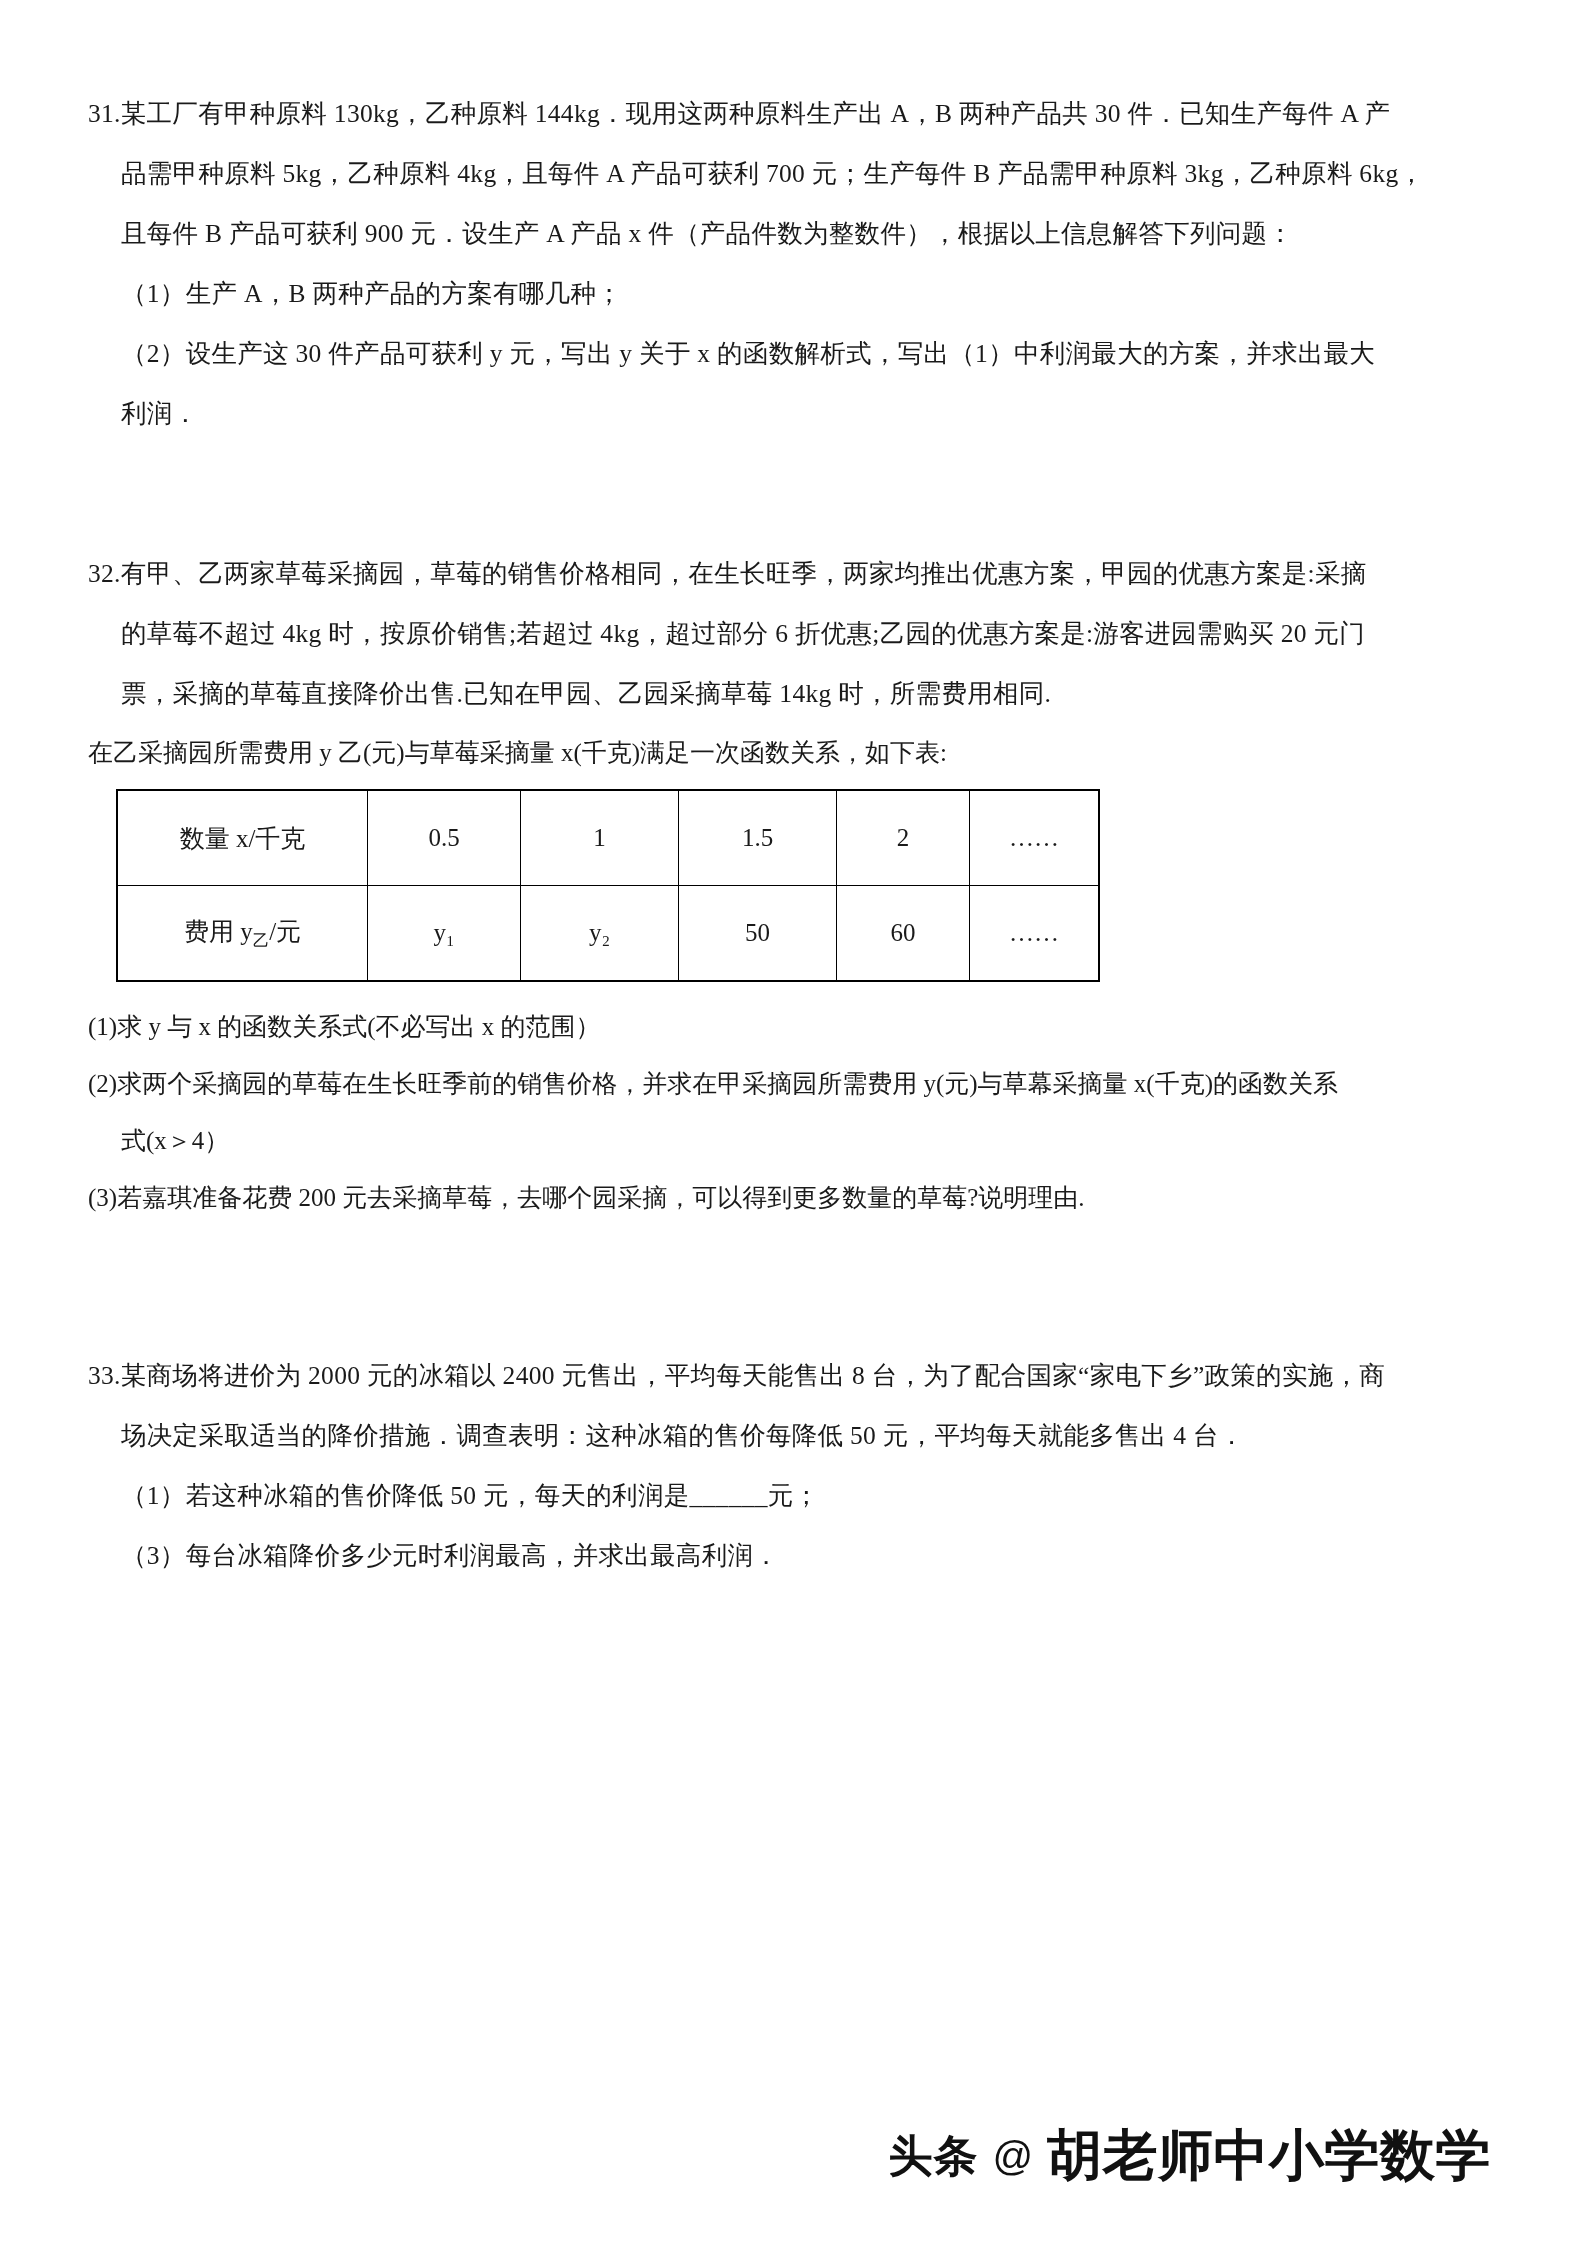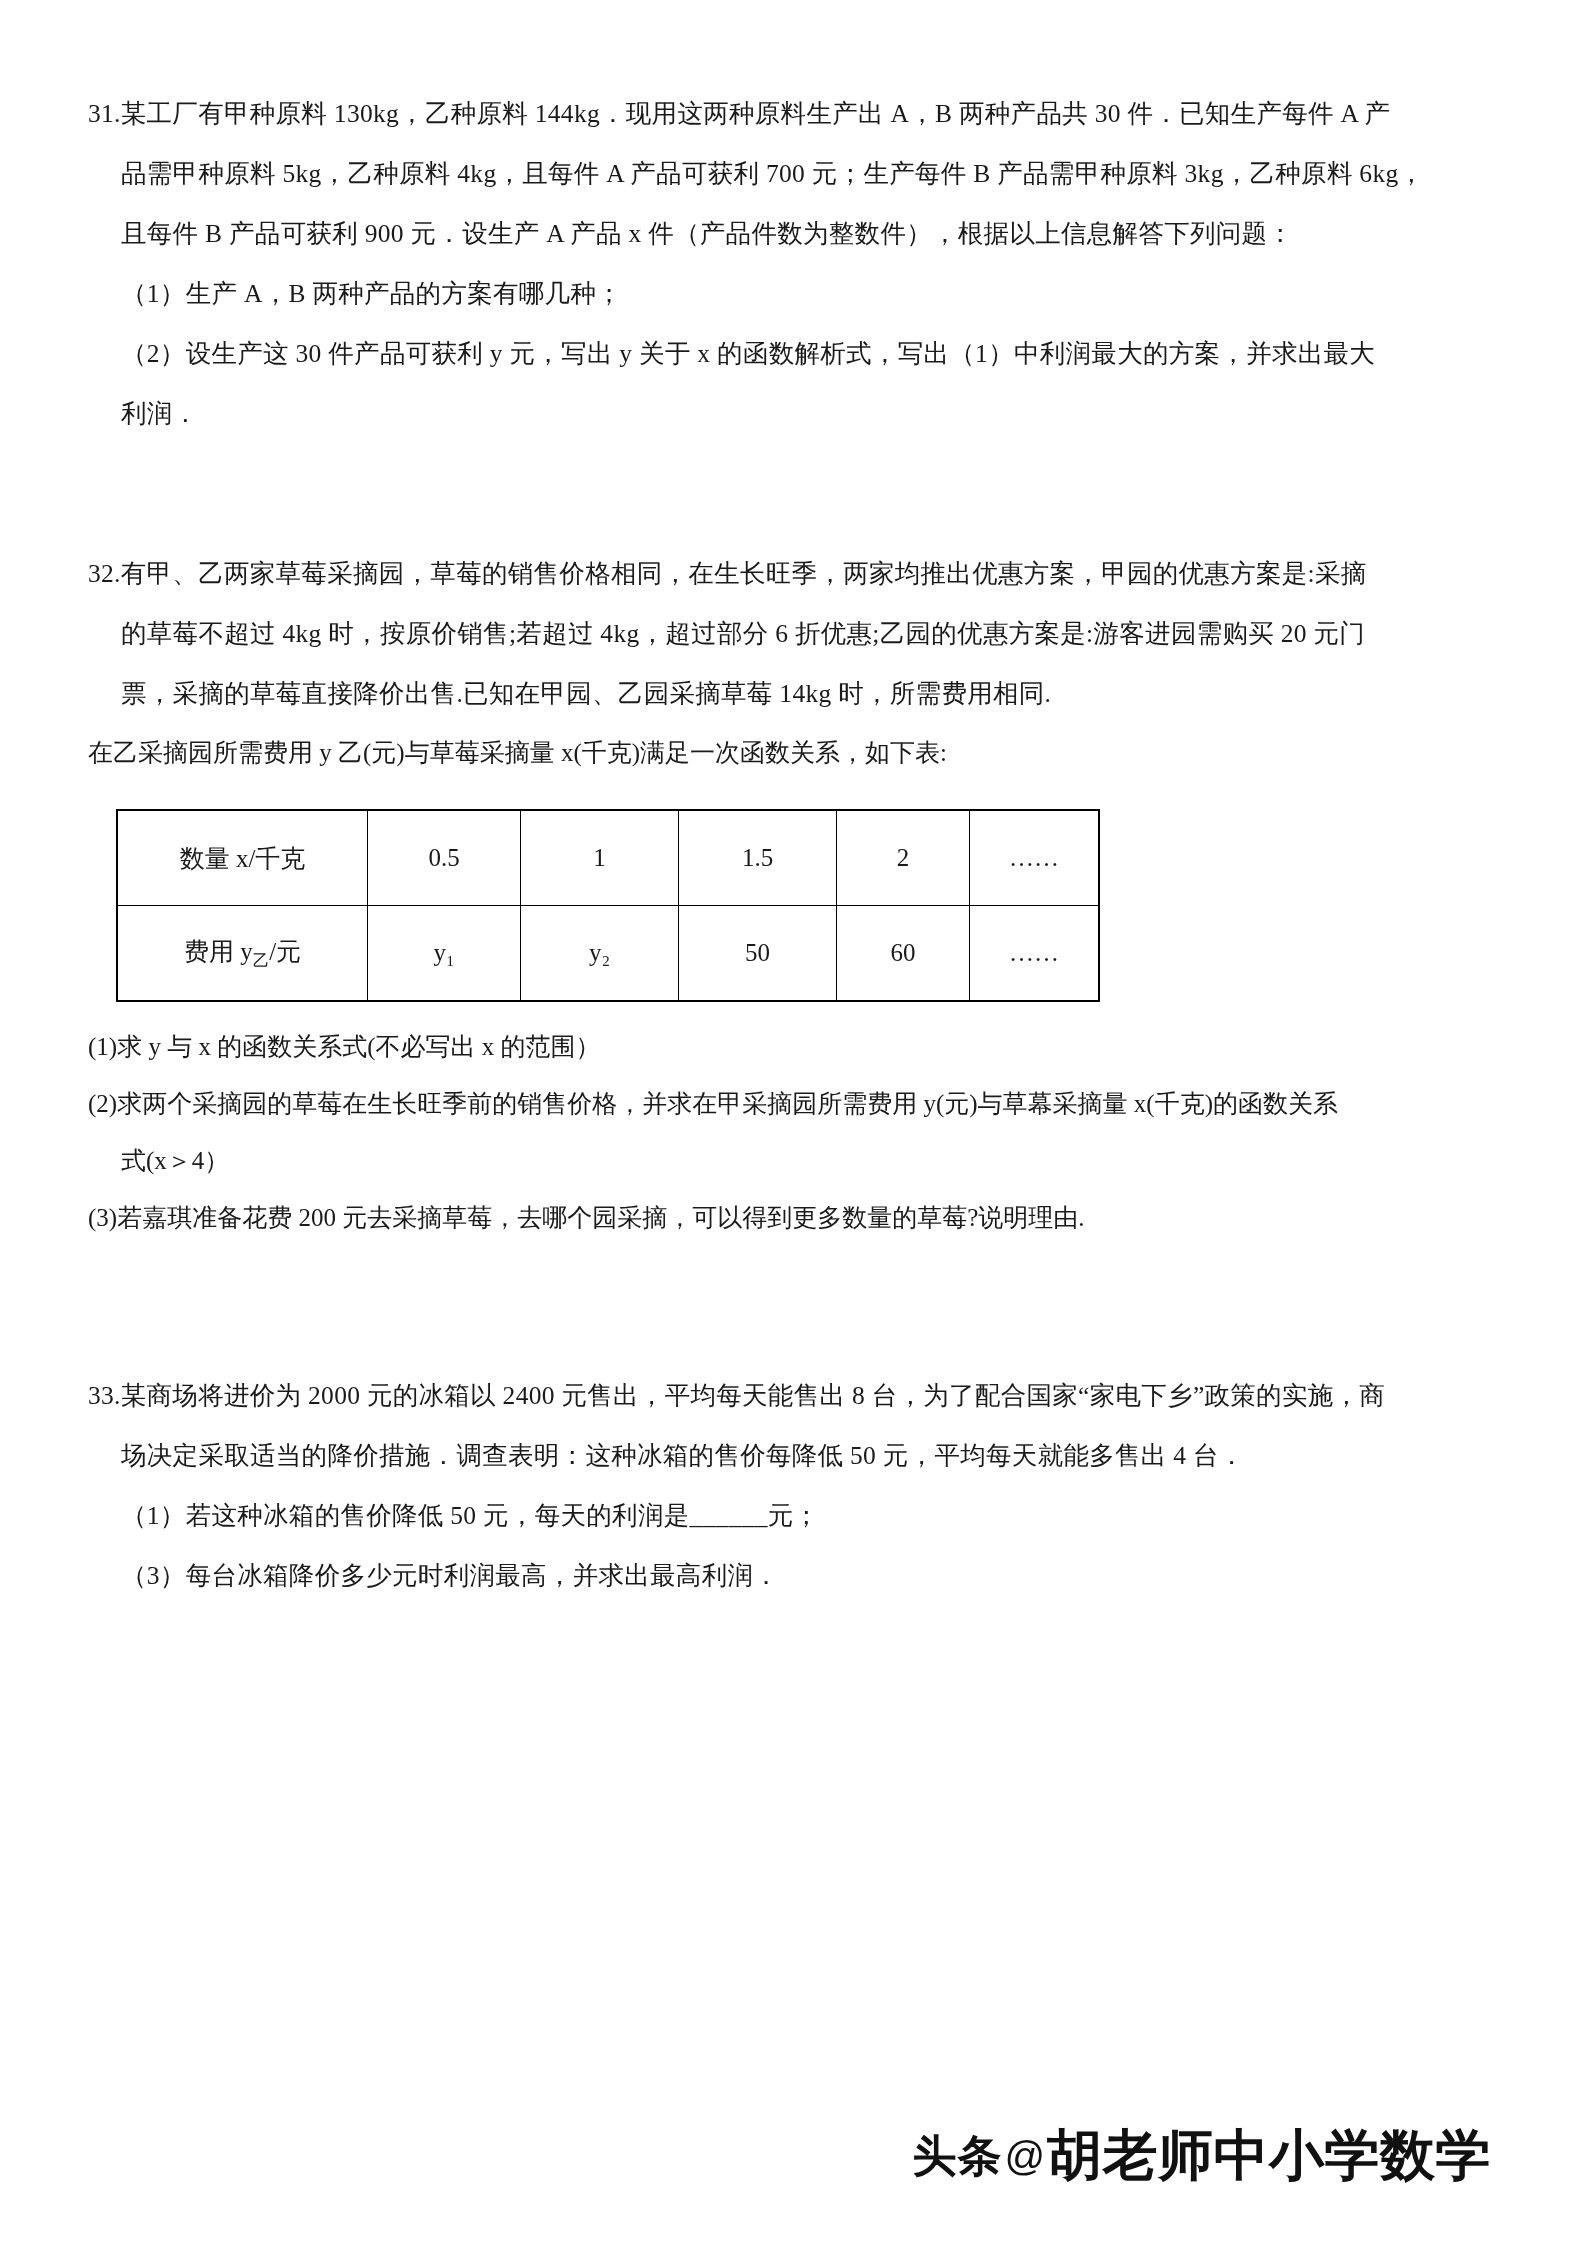--- a/index.html
+++ b/index.html
@@ -40,21 +40,21 @@
     letter-spacing: 0.3px;
     white-space: nowrap;
   }
   .indent-1 { padding-left: 33px; }
   .indent-2 { padding-left: 33px; }
   .gap-md { height: 100px; }
   .gap-lg { height: 120px; }
 
   
   .tbl-wrap {
-    margin-top: 28px;
+    margin-top: 8px;
     margin-left: 28px;
   }
   table.data {
     border-collapse: collapse;
     table-layout: fixed;
     width: 963px;
     border: 2px solid #000;
   }
   table.data td {
     border: 1.6px solid #000;
@@ -85,21 +85,21 @@
     white-space: nowrap;
   }
 
   
   .watermark {
     position: absolute;
     right: 96px;
     bottom: 52px;
     display: flex;
     align-items: center;
-    gap: 2px;
+    gap: 14px;
     color: #111;
   }
   .wm-logo {
     font-size: 44px;
     font-weight: bold;
     font-family: "Liberation Sans", "DejaVu Sans", sans-serif;
     letter-spacing: 1px;
   }
   .wm-at {
     font-size: 40px;

